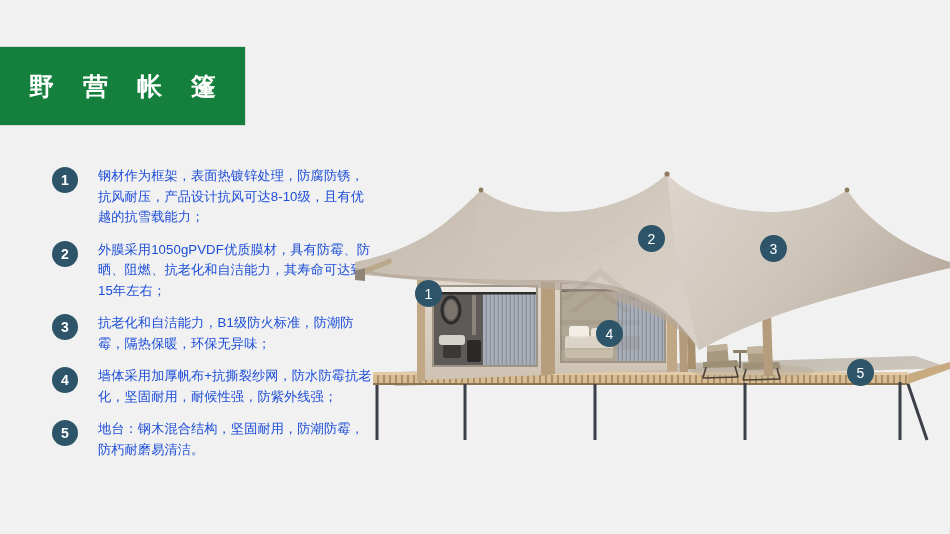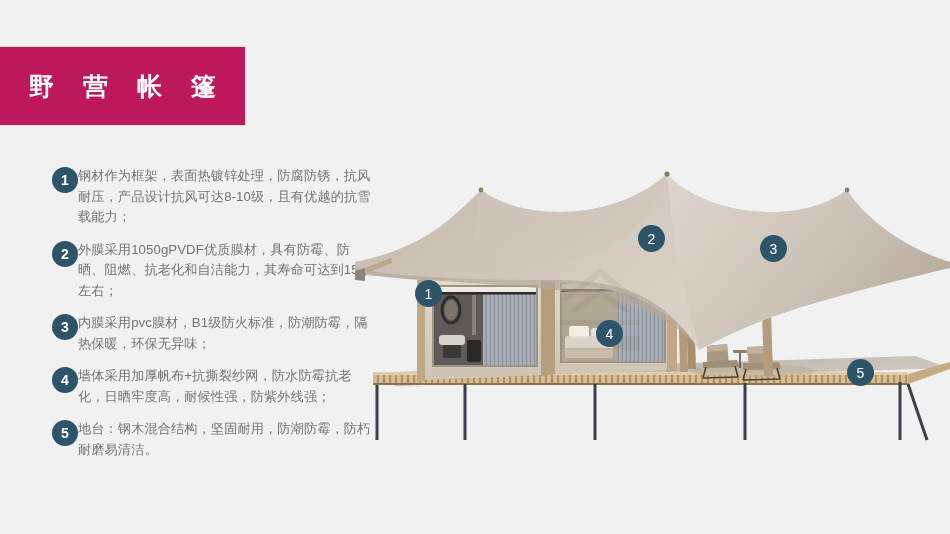--- a/index.html
+++ b/index.html
@@ -13,21 +13,21 @@
     position: relative;
     width: 950px; height: 534px;
     background: #f1f1f1;
   }
 
   
   #title-banner {
     position: absolute;
     left: 0px; top: 46px;
     width: 246px; height: 80px;
-    background: #be185d;
+    background: #15803d;
     border: 1px solid #dcdcdc;
     border-left: none;
     display: flex;
     align-items: center;
     justify-content: center;
   }
   #title-text {
     color: #ffffff;
     font-size: 25px;
     font-weight: bold;
@@ -54,23 +54,24 @@
     background: #2d5468;
     color: #ffffff;
     font-size: 14px;
     font-weight: bold;
     display: flex;
     align-items: center;
     justify-content: center;
     margin-top: 1px;
   }
   .feature-text {
+    margin-left: 20px;
     font-size: 13.2px;
     line-height: 20.5px;
-    color: #737373;
+    color: #1d4ed8;
     letter-spacing: 0.1px;
   }
 
   
   #tent-figure {
     position: absolute;
     left: 355px; top: 150px;
     width: 595px; height: 320px;
   }
   #tent-svg { display: block; width: 595px; height: 320px; }
@@ -109,26 +110,26 @@
       <div class="feature-text">钢材作为框架，表面热镀锌处理，防腐防锈，抗风耐压，产品设计抗风可达8-10级，且有优越的抗雪载能力；</div>
     </div>
 
     <div class="feature-item">
       <div class="feature-badge">2</div>
       <div class="feature-text">外膜采用1050gPVDF优质膜材，具有防霉、防晒、阻燃、抗老化和自洁能力，其寿命可达到15年左右；</div>
     </div>
 
     <div class="feature-item">
       <div class="feature-badge">3</div>
-      <div class="feature-text">内膜采用pvc膜材，B1级防火标准，防潮防霉，隔热保暖，环保无异味；</div>
+      <div class="feature-text">抗老化和自洁能力，B1级防火标准，防潮防霉，隔热保暖，环保无异味；</div>
     </div>
 
     <div class="feature-item">
       <div class="feature-badge">4</div>
-      <div class="feature-text">墙体采用加厚帆布+抗撕裂纱网，防水防霉抗老化，日晒牢度高，耐候性强，防紫外线强；</div>
+      <div class="feature-text">墙体采用加厚帆布+抗撕裂纱网，防水防霉抗老化，坚固耐用，耐候性强，防紫外线强；</div>
     </div>
 
     <div class="feature-item">
       <div class="feature-badge">5</div>
       <div class="feature-text">地台：钢木混合结构，坚固耐用，防潮防霉，防朽耐磨易清洁。</div>
     </div>
 
   </div>
 
   <div id="tent-figure">

